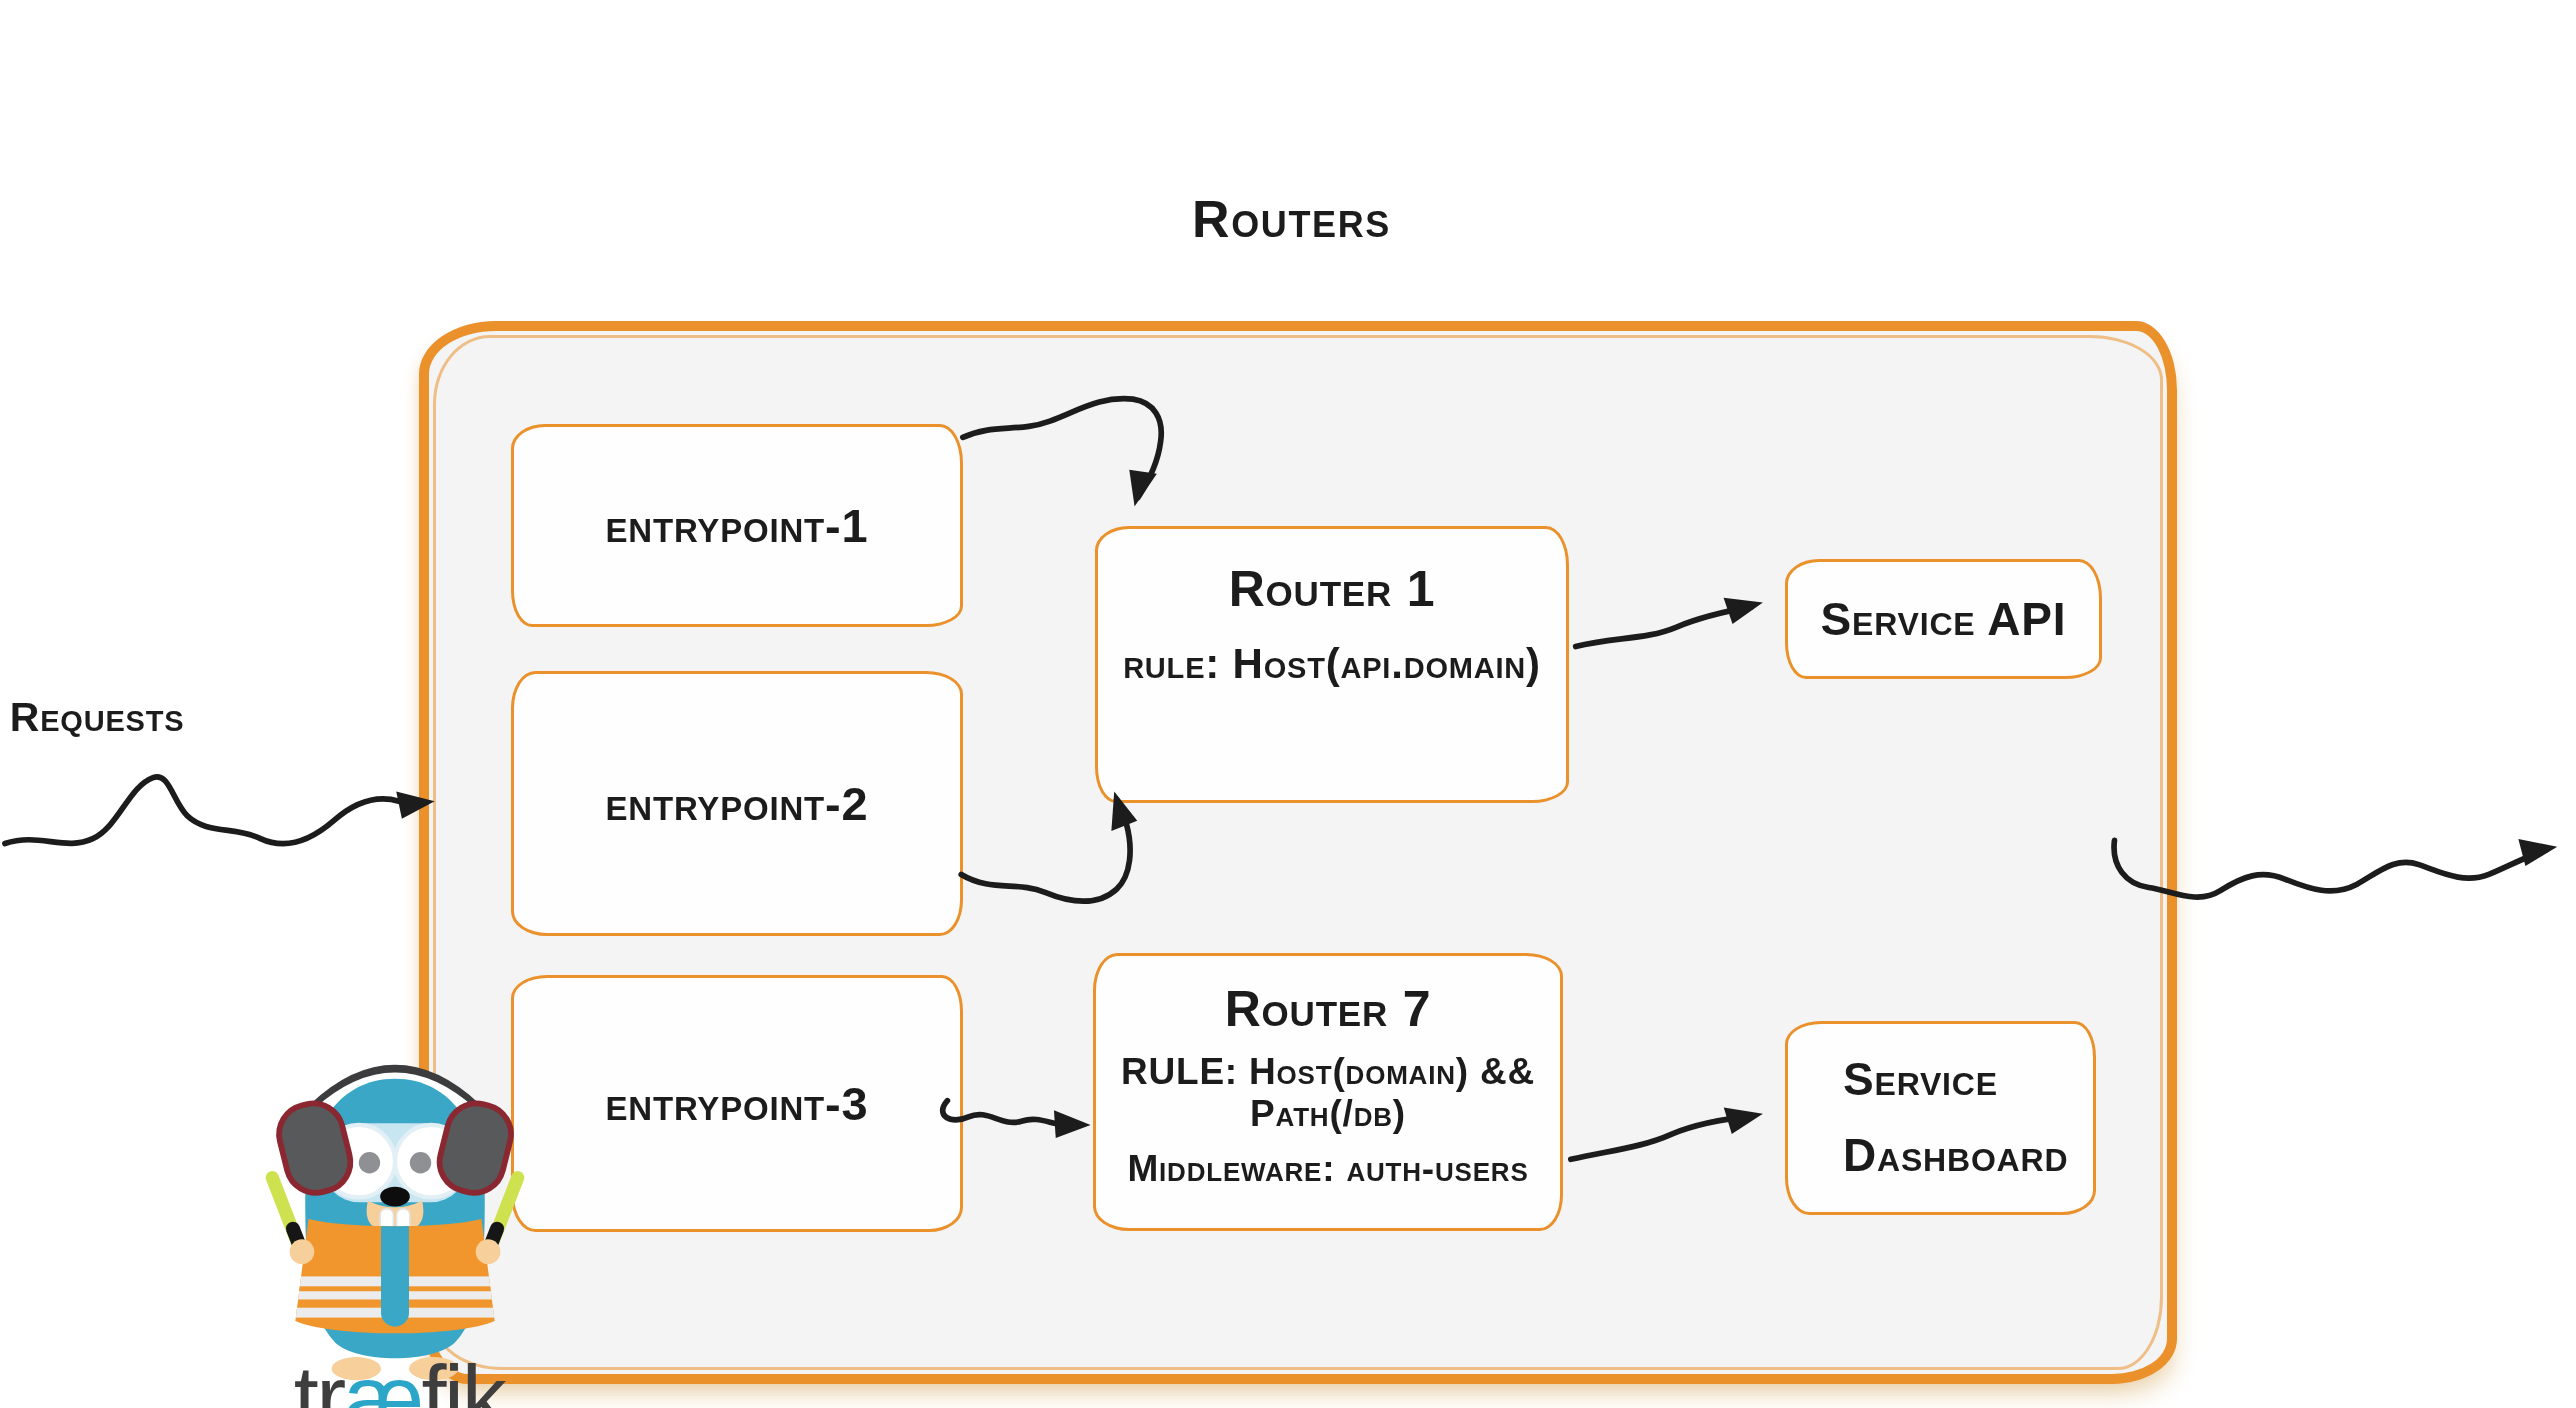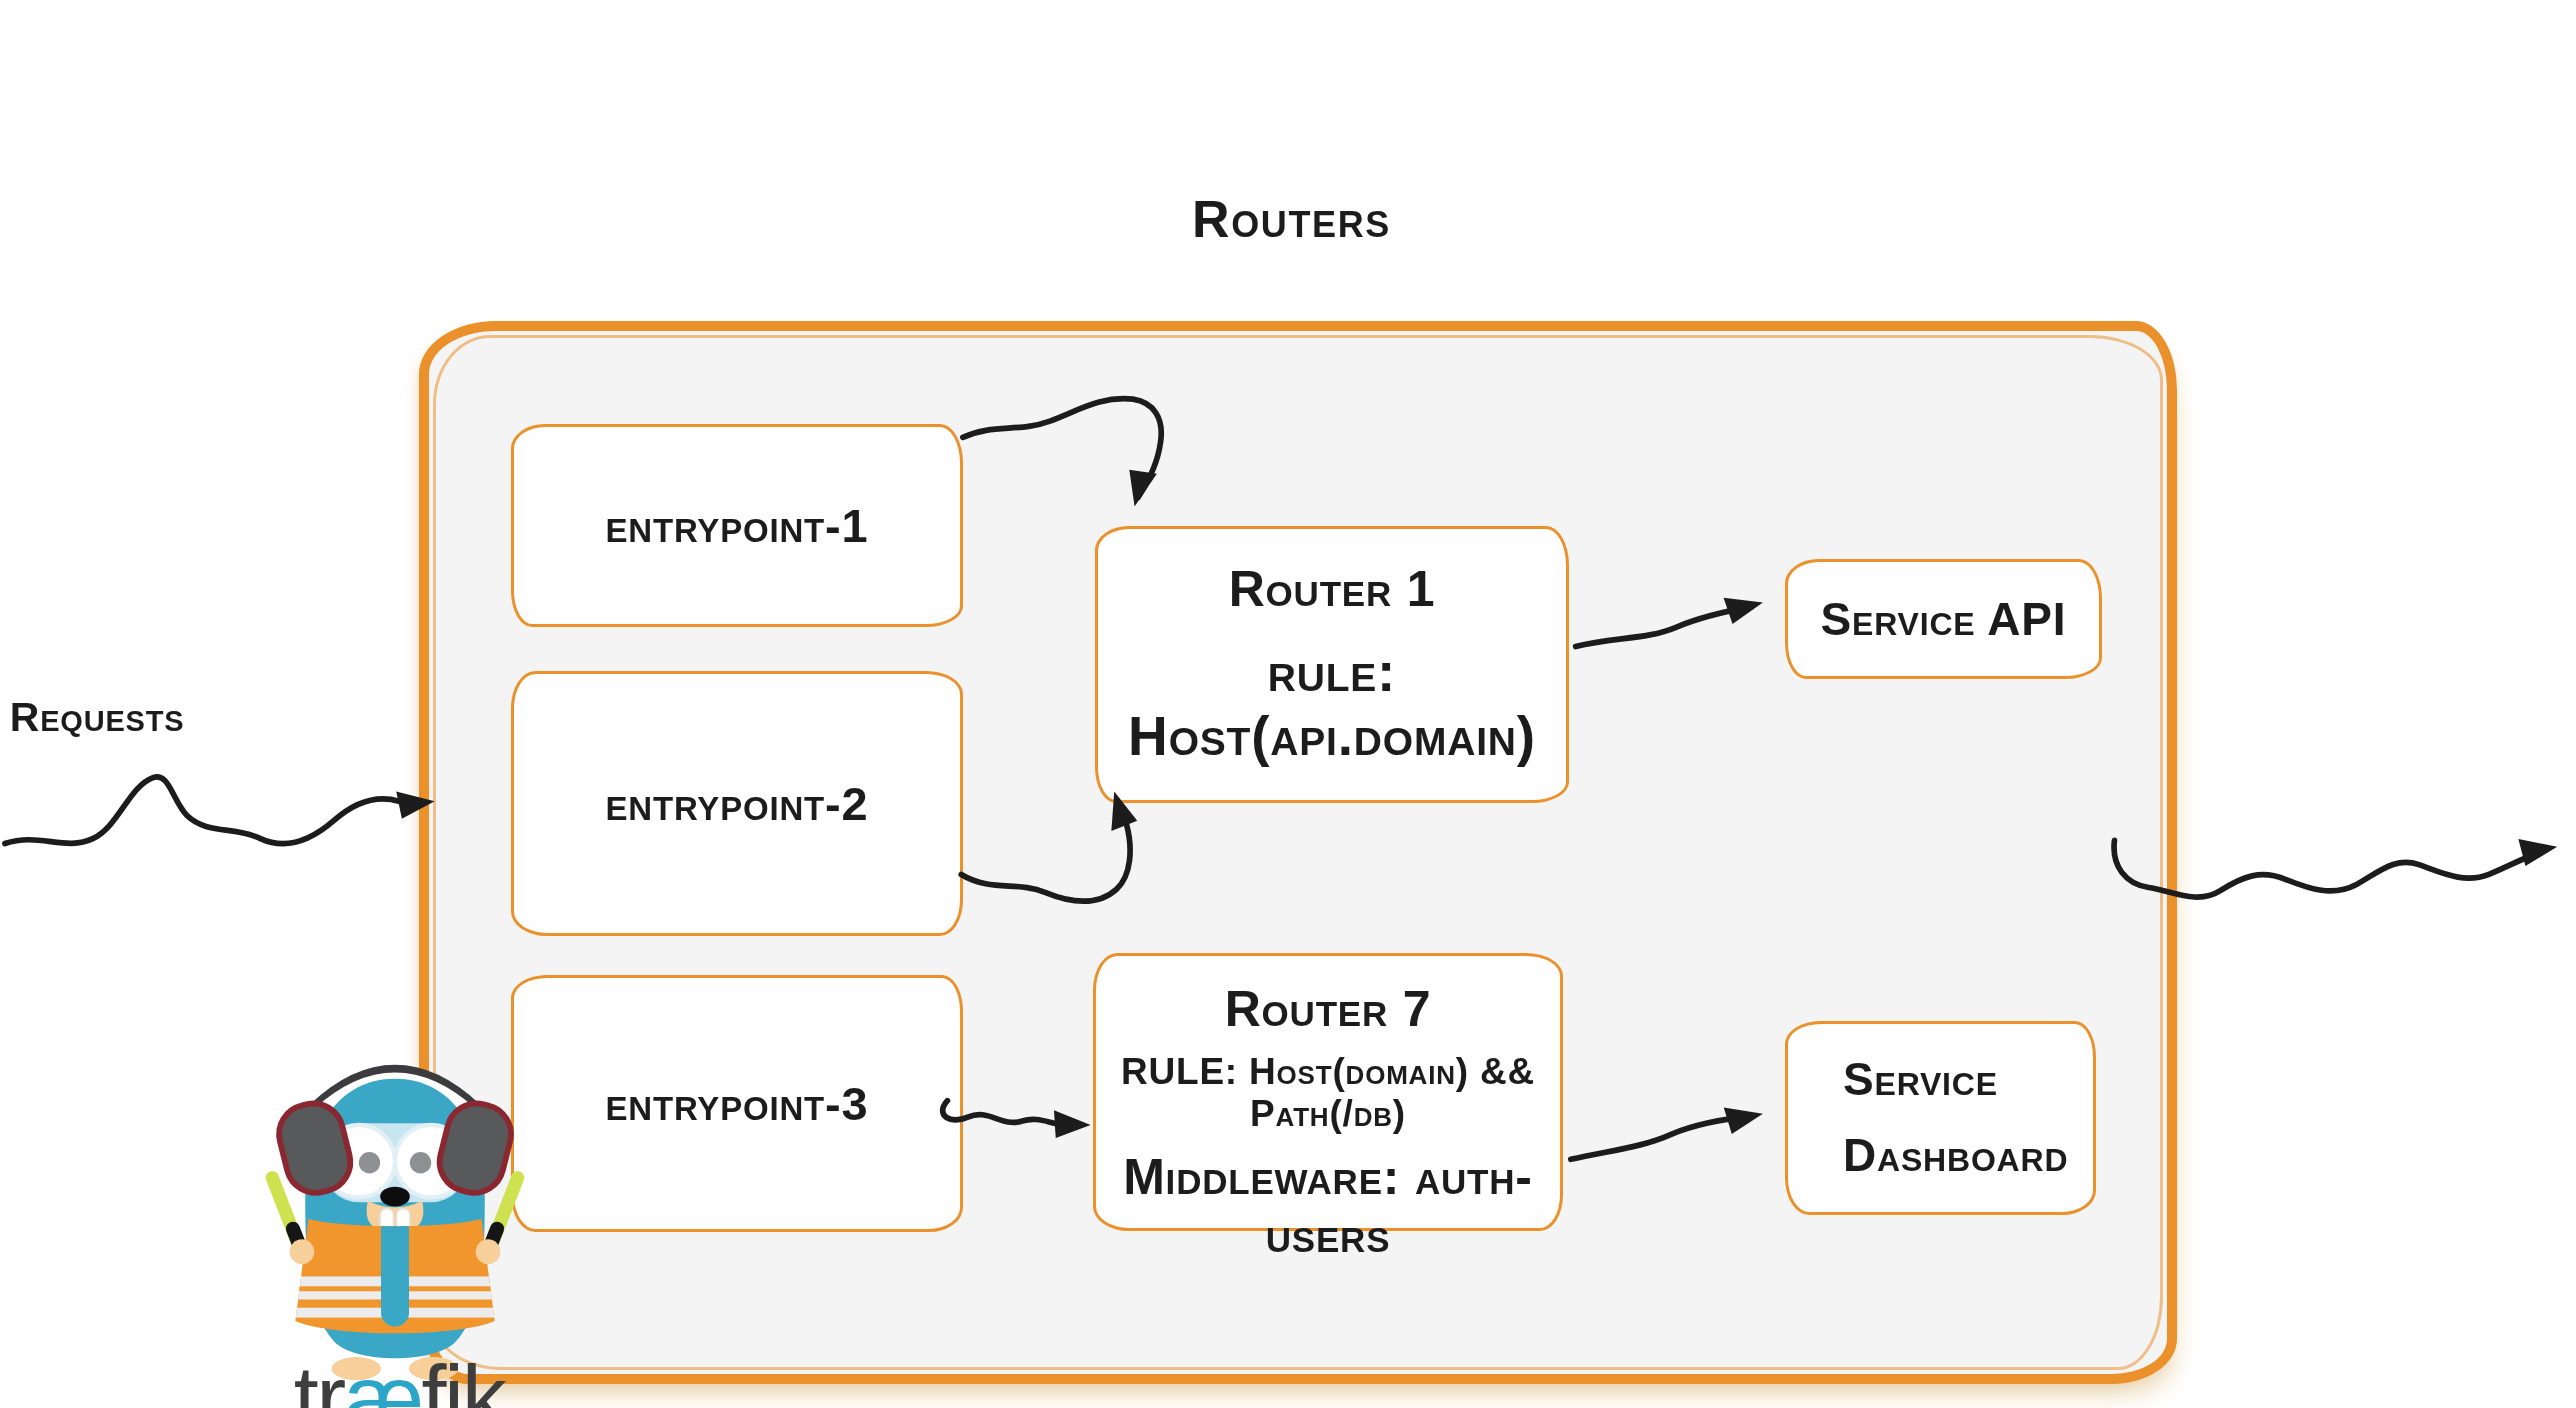--- a/index.html
+++ b/index.html
@@ -68,26 +68,26 @@
   </div>
   <div class="abs node ep sc" style="left:511px;top:643px;width:446px;height:259px;border-radius:24.4px 37px 23px 36px / 37px 23px 36px 24.4px;">
     <span>entrypoint-2</span>
   </div>
   <div class="abs node ep sc" style="left:511px;top:947px;width:446px;height:251px;border-radius:36px 21px 34px 24.4px / 23px 36px 24.4px 37px;">
     <span>entrypoint-3</span>
   </div>
 
   <div class="abs node router sc" style="left:1095px;top:498px;width:474px;height:277px;padding-top:31px;gap:22px;box-sizing:border-box;align-items:center;">
     <div class="r-title">Router 1</div>
-    <div style="font-size:55px;">rule: Host(api.domain)</div>
+    <div style="font-size:42px;">rule: Host(api.domain)</div>
   </div>
   <div class="abs node router sc" style="left:1093px;top:925px;width:470px;height:278px;padding-top:24.4px;gap:13px;box-sizing:border-box;border-radius:24.4px 37px 23px 36px / 37px 23px 36px 24.4px;">
     <div class="r-title">Router 7</div>
     <div style="font-size:37px;">RULE: Host(domain) &amp;&amp; Path(/db)</div>
-    <div style="font-size:50px;">Middleware: auth-users</div>
+    <div style="font-size:37px;">Middleware: auth-users</div>
   </div>
 
   <div class="abs node svc sc" style="left:1785px;top:531px;width:311px;height:114px;">
     <span>Service API</span>
   </div>
   <div class="abs node svc sc" style="left:1785px;top:993px;width:311px;height:194px;justify-content:flex-start;text-align:left;padding-left:55px;box-sizing:border-box;line-height:1.65;border-radius:36px 21px 34px 24.4px / 23px 36px 24.4px 37px;">
     <span style="width:203px;display:inline-block;">Service Dashboard</span>
   </div>
 
   <svg class="abs arrows" viewBox="0 0 3165 1730">

